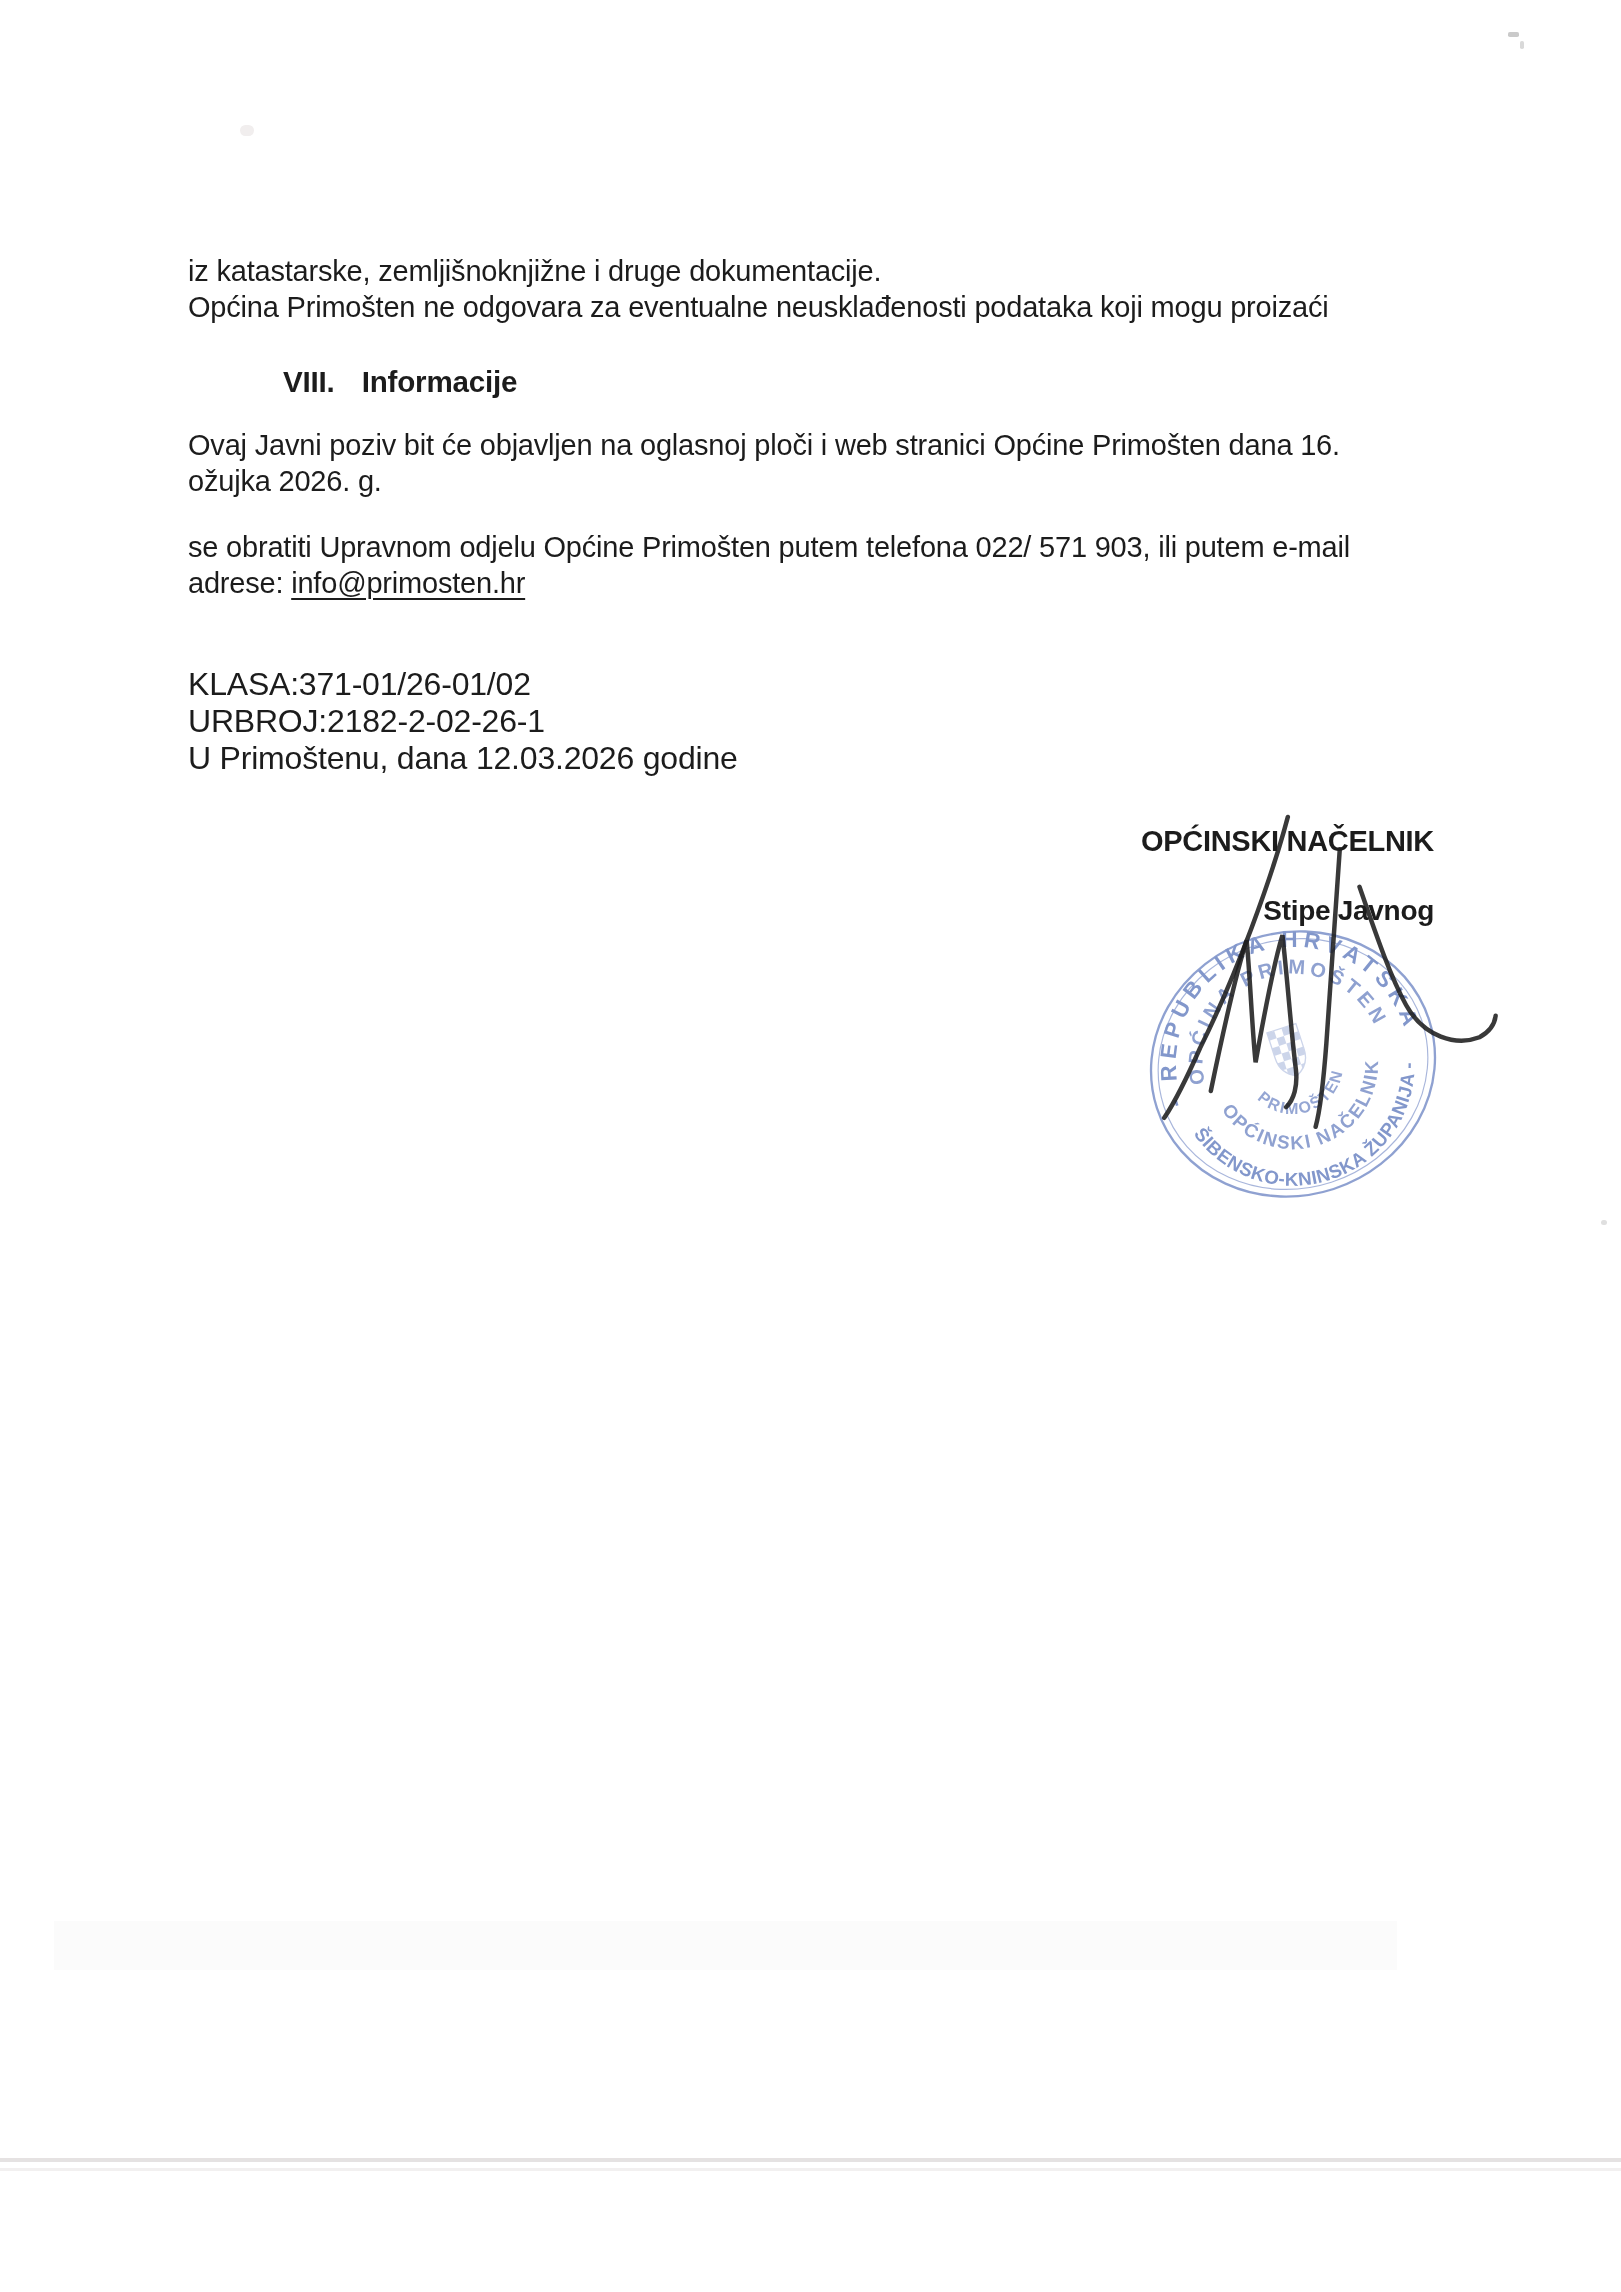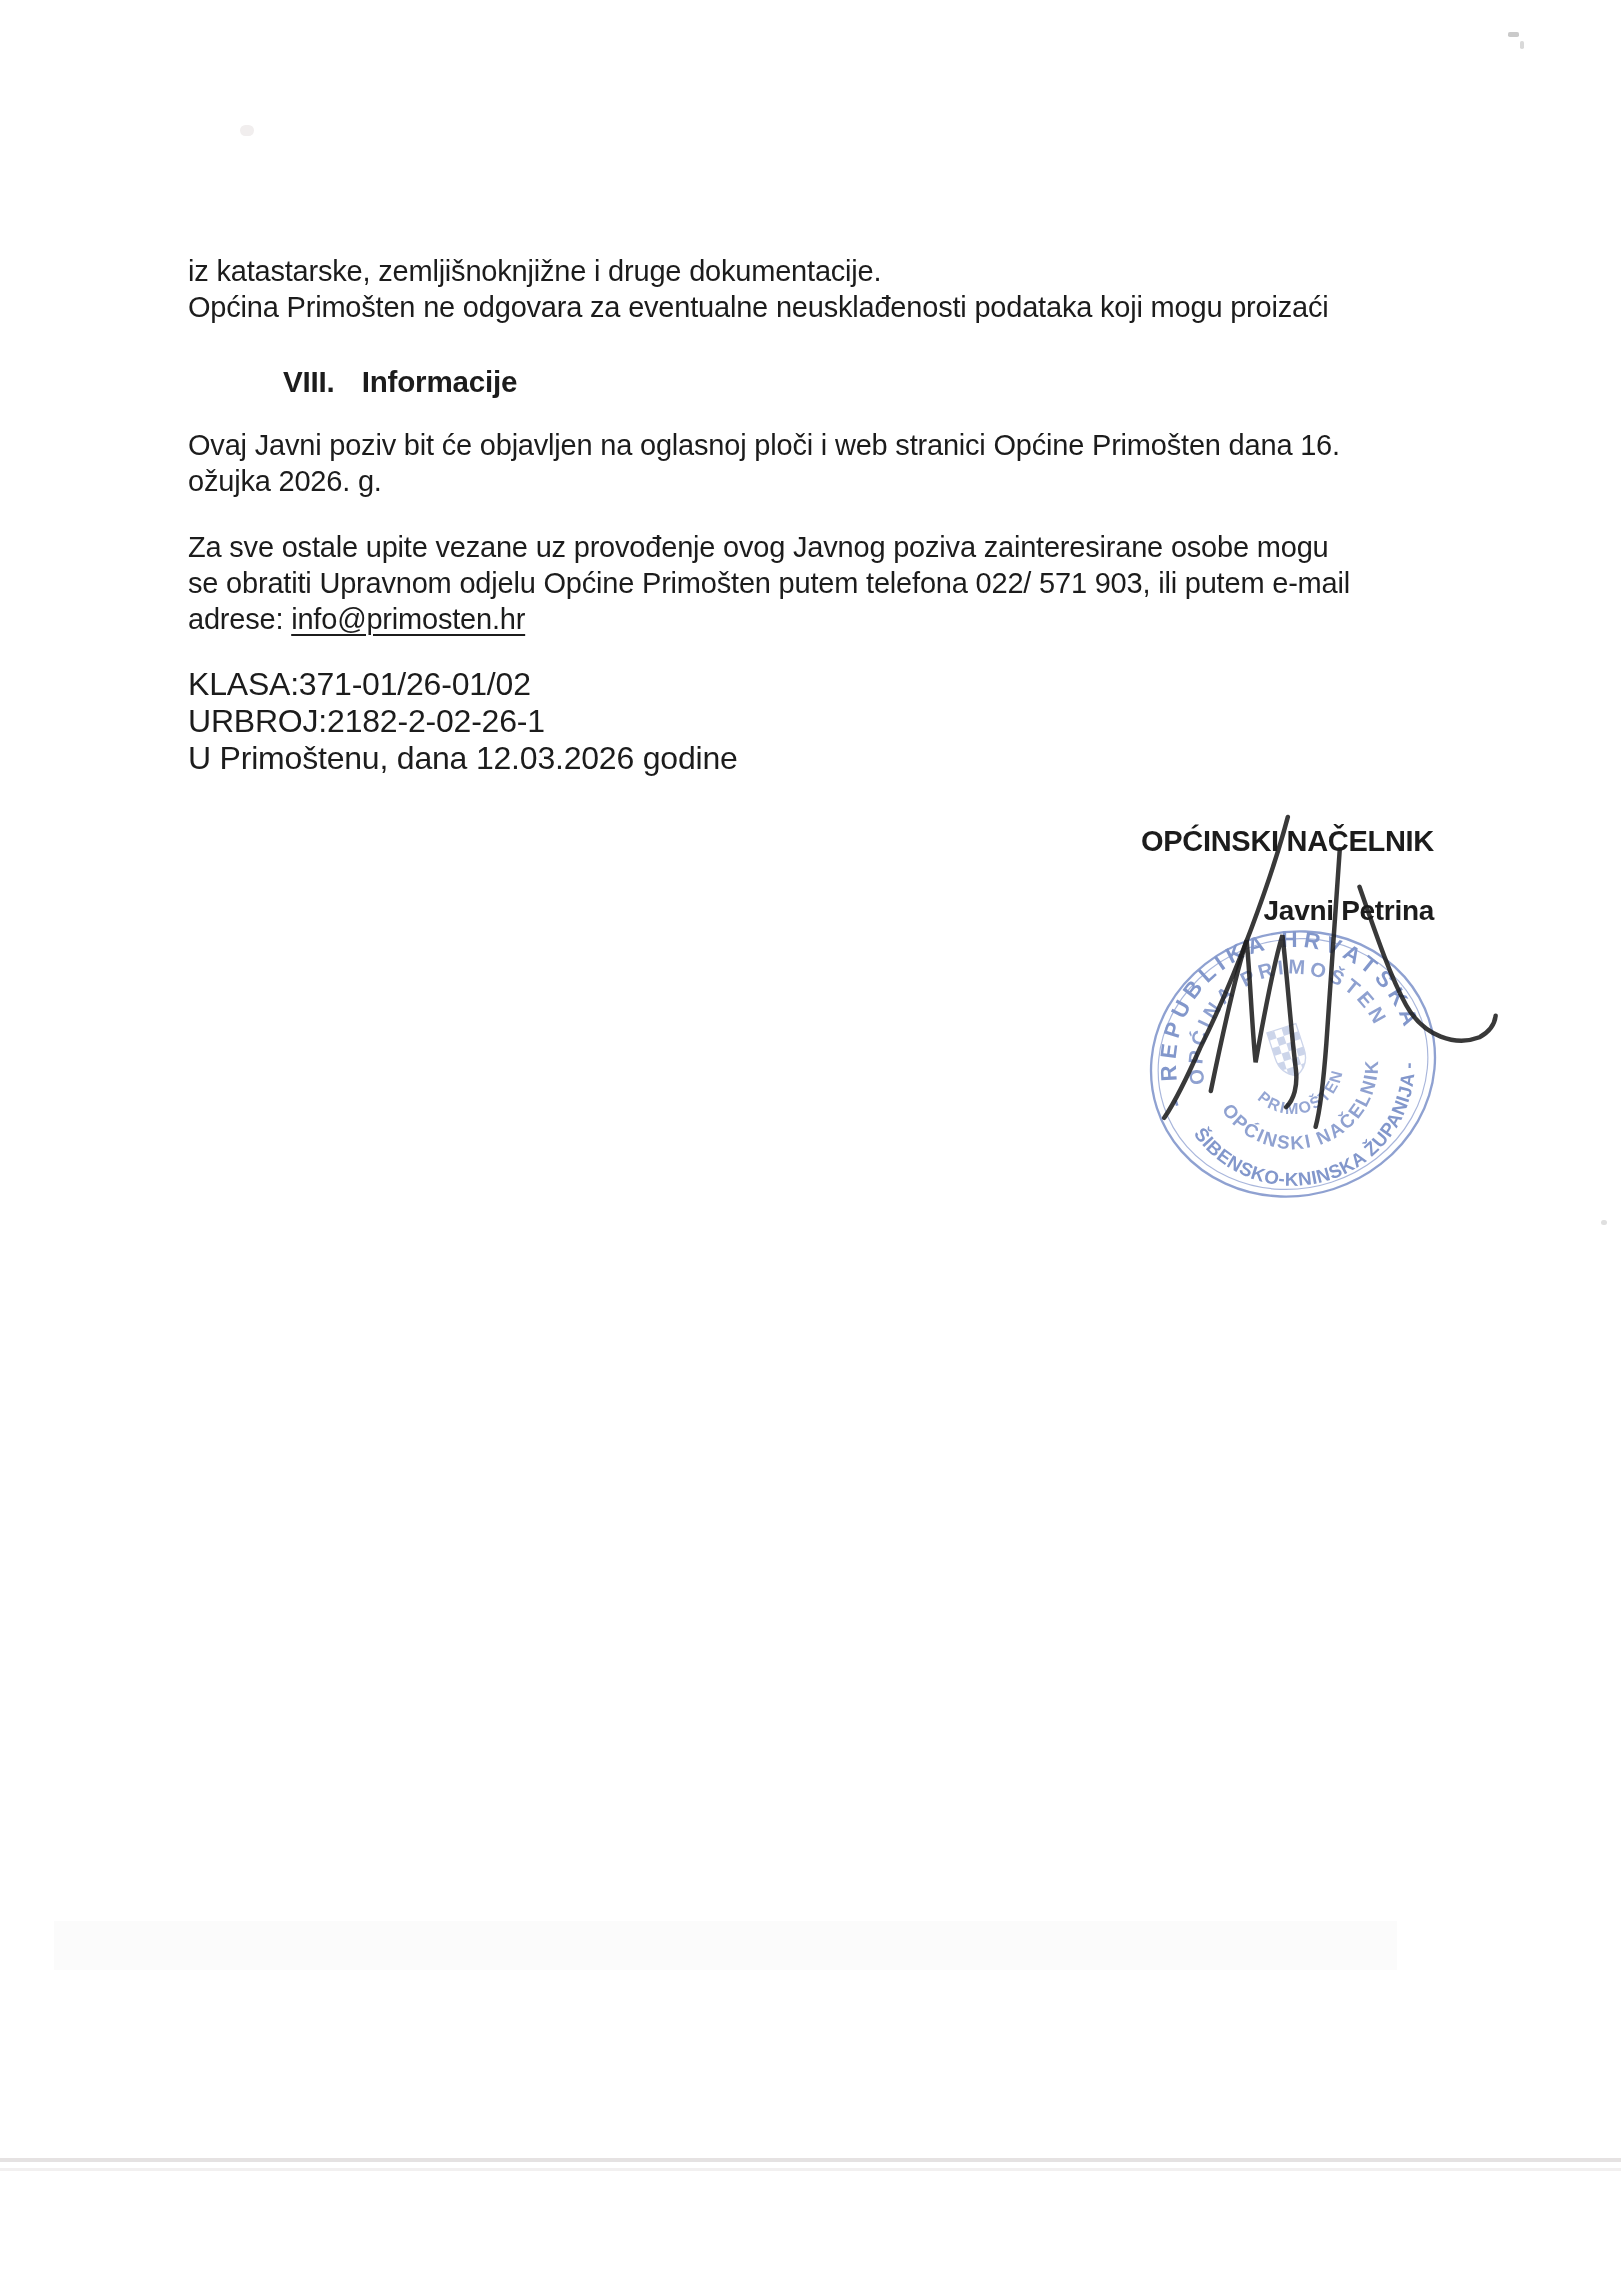--- a/index.html
+++ b/index.html
@@ -91,33 +91,32 @@
   <span>VIII.</span>
   <span>Informacije</span>
 </div>
 
 <div class="abs body-text para p-publication">
   <div class="line">Ovaj Javni poziv bit će objavljen na oglasnoj ploči i web stranici Općine Primošten dana 16.</div>
   <div class="line">ožujka 2026. g.</div>
 </div>
 
 <div class="abs body-text para p-contact">
-  <div class="line">Za sve ostale upite vezane uz provođenje ovog Javnog poziva zainteresirane osobe mogu</div>
   <div class="line">se obratiti Upravnom odjelu Općine Primošten putem telefona 022/ 571 903, ili putem e-mail</div>
   <div class="line"><span>adrese: </span><span class="email">info@primosten.hr</span></div>
 </div>
 
 <div class="abs ref-block">
   <div class="line">KLASA:371-01/26-01/02</div>
   <div class="line">URBROJ:2182-2-02-26-1</div>
   <div class="line">U Primoštenu, dana 12.03.2026 godine</div>
 </div>
 
 <div class="abs official-title">OPĆINSKI NAČELNIK</div>
-<div class="abs official-name">Javni Petrina</div>
+<div class="abs official-name">Stipe Javnog</div>
 
 <svg class="abs stamp-svg" viewBox="-190 -170 380 340" aria-hidden="true">
   <defs>
     <path id="arcTopOuter" d="M -127.5 30 A 131 131 0 1 1 127.5 30"></path>
     <path id="arcTopInner" d="M -97.6 26 A 101 101 0 1 1 97.6 26"></path>
     <path id="arcBottomOuter" d="M -134.5 -20 A 136 136 0 1 0 134.5 -20"></path>
     <path id="arcBottomInner" d="M -94.8 -6 A 95 95 0 1 0 94.8 -6"></path>
     <path id="arcCenter" d="M -52.3 20 A 56 56 0 0 0 52.3 20"></path>
     <clipPath id="crestClip">
       <path d="M -17 -42 H 17 V -12 Q 17 6 0 14 Q -17 6 -17 -12 Z"></path>

